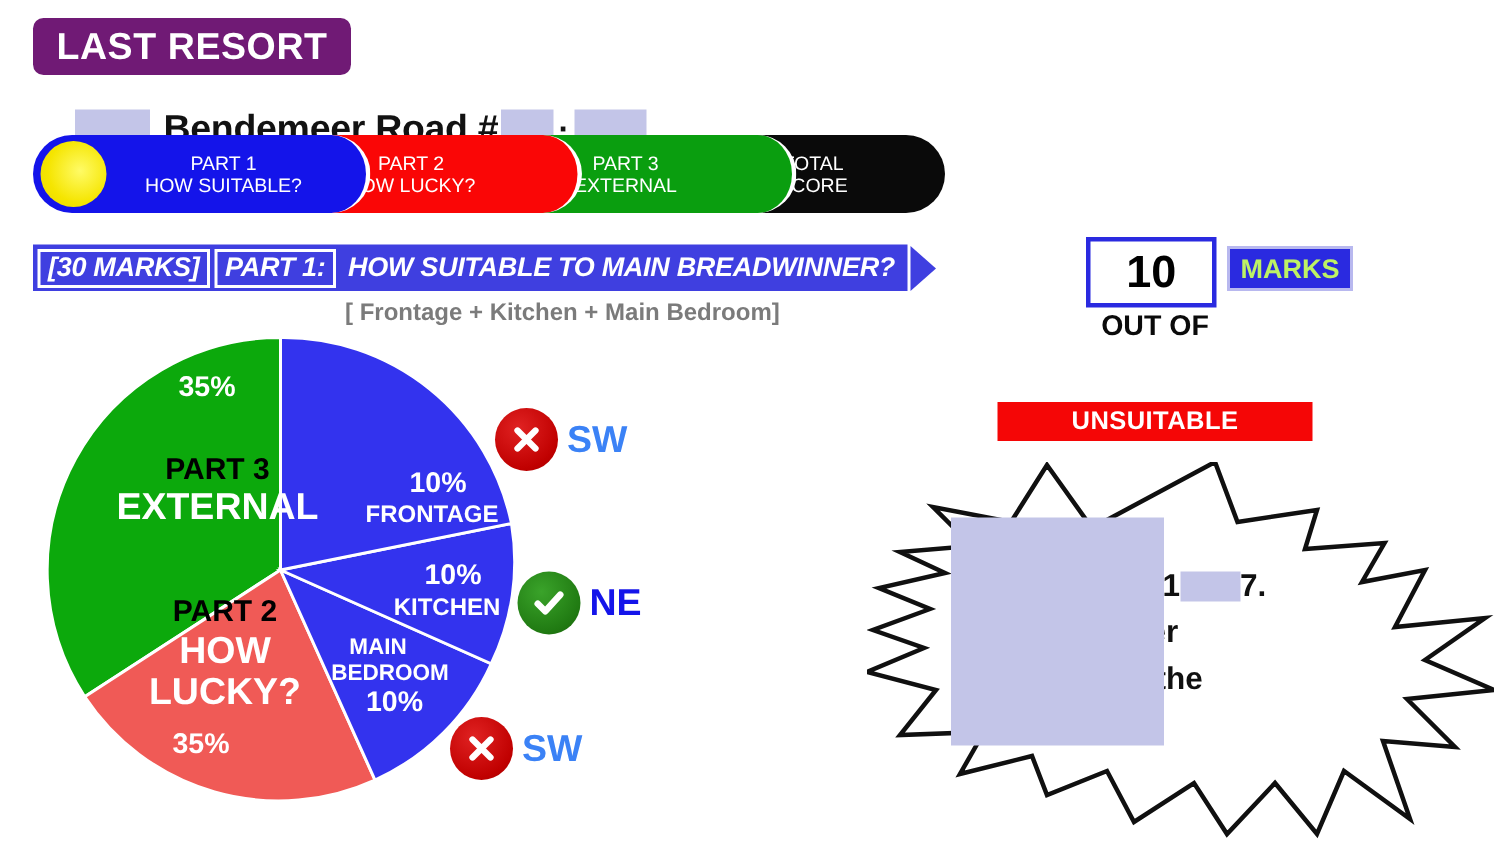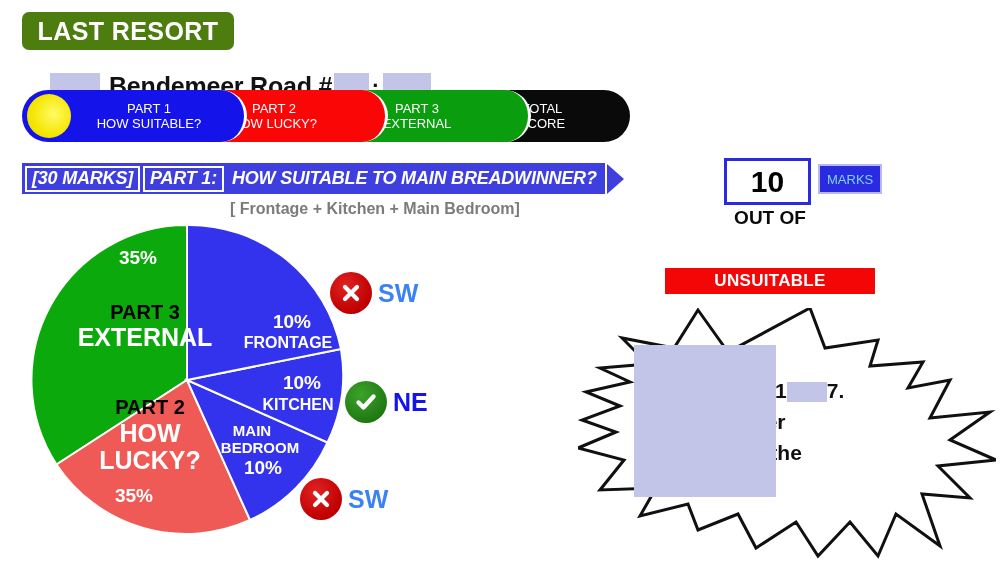--- a/index.html
+++ b/index.html
@@ -8,21 +8,21 @@
     background:#ffffff;
     font-family:"Liberation Sans", sans-serif;
     overflow:hidden;
     position:relative;
   }
   .abs{position:absolute;}
 
   
   #last-resort{
     left:22px;top:12px;width:212px;height:38px;
-    background:#4d7c0f;border-radius:7px;
+    background:#701a75;border-radius:7px;
     display:flex;align-items:center;justify-content:center;
   }
   #last-resort span{
     color:#ffffff;font-size:25px;font-weight:bold;letter-spacing:.4px;
   }
 
   
   #address-line{left:22px;top:70px;height:32px;display:flex;align-items:center;padding-left:28px;}
   .redact{background:#c3c5e8;display:inline-block;}
   #addr-redact-1{width:50px;height:27px;}
@@ -59,21 +59,21 @@
     border-left:17px solid #3f3fe0;align-self:center;
   }
   #banner-sub{left:230px;top:200px;font-size:16px;font-weight:bold;color:#7b7b7b;}
 
   
   #score-box{left:724px;top:158px;width:81px;height:41px;background:#ffffff;border:3px solid #2a2ae0;
              display:flex;align-items:center;justify-content:center;}
   #score-box span{font-size:30px;font-weight:bold;color:#000000;}
   #marks-chip{left:818px;top:164px;height:26px;background:#2a2ae0;border:2px solid #b8b8ef;
               display:flex;align-items:center;padding:0 7px;}
-  #marks-chip span{color:#7dd3fc;font-size:13px;font-weight:normal;}
+  #marks-chip span{color:#bef264;font-size:18px;font-weight:bold;}
   #out-of{left:715px;top:207px;width:110px;text-align:center;
           font-size:19px;font-weight:bold;color:#0a0a0a;line-height:22px;}
   #verdict{left:665px;top:268px;width:210px;height:26px;background:#f50606;
            display:flex;align-items:center;justify-content:center;}
   #verdict span{color:#ffffff;font-size:17px;font-weight:bold;letter-spacing:.3px;}
 
   
   #pie-wrap{left:30px;top:224px;width:315px;height:312px;}
   #pie-svg{display:block;}
   .pie-txt{font-family:"Liberation Sans", sans-serif;font-weight:bold;}

